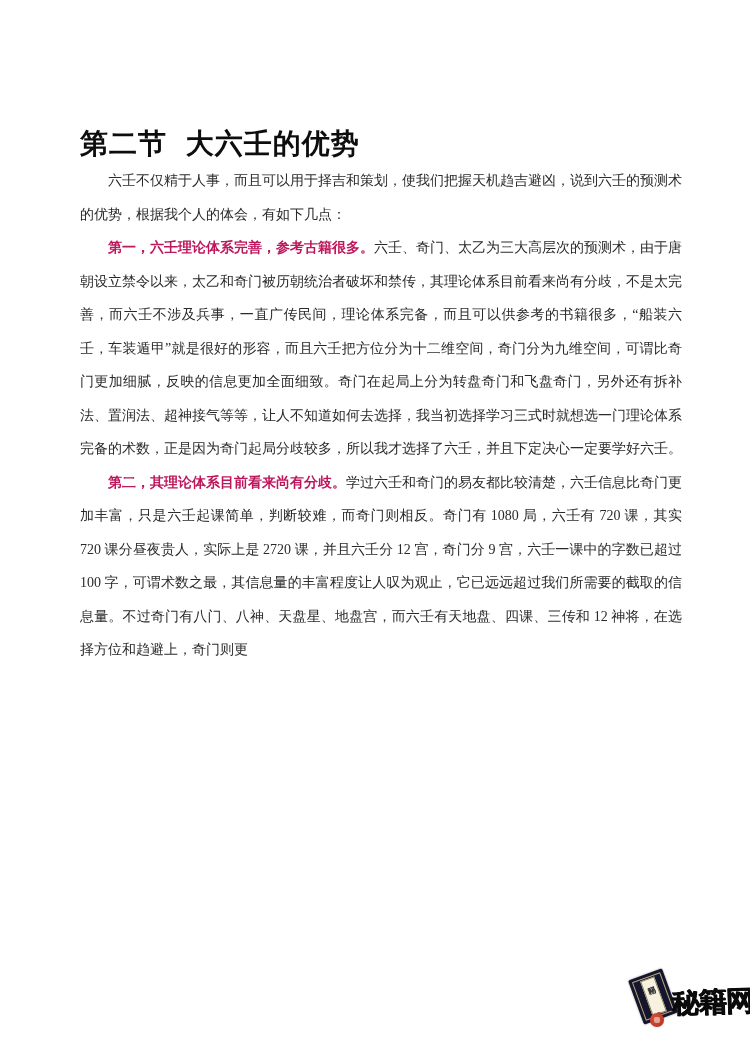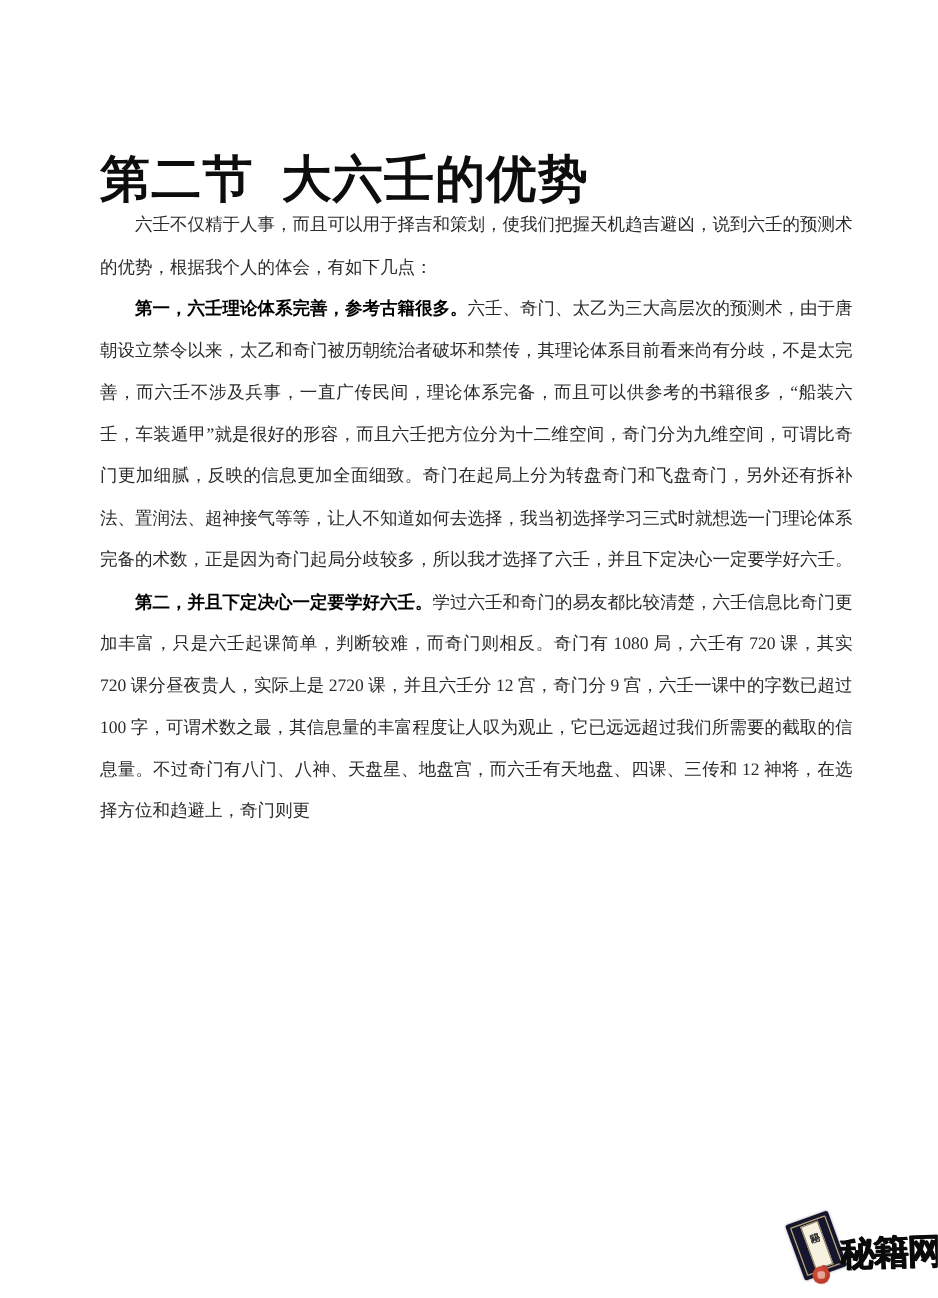--- a/index.html
+++ b/index.html
@@ -22,21 +22,21 @@
     position: absolute;
     left: 80px;
     top: 124px;
     width: 602px;
   }
 
   .section-title {
     margin: 0;
     font-family: "Liberation Sans", sans-serif;
     font-weight: bold;
-    font-size: 40px;
+    font-size: 28px;
     line-height: 40px;
     color: #0d0d0d;
     letter-spacing: 1px;
     word-spacing: 10px;
     white-space: nowrap;
   }
 
   .body-text {
     font-family: "Liberation Serif", serif;
     font-size: 14px;
@@ -46,21 +46,21 @@
     text-justify: inter-ideograph;
   }
 
   .body-text p {
     margin: 0;
     text-indent: 2em;
   }
 
   .para-lead {
     font-weight: bold;
-    color: #000000;
+    color: #be185d;
   }
 
   
   .watermark {
     position: absolute;
     left: 626px;
     top: 966px;
     width: 124px;
     height: 72px;
   }
@@ -158,21 +158,21 @@
   <div class="text-block">
 
     <h1 class="section-title">第二节 大六壬的优势</h1>
 
     <div class="body-text">
 
       <p><span>六壬不仅精于人事，而且可以用于择吉和策划，使我们把握天机趋吉避凶，说到六壬的预测术的优势，根据我个人的体会，有如下几点：</span></p>
 
       <p><span class="para-lead">第一，六壬理论体系完善，参考古籍很多。</span><span>六壬、奇门、太乙为三大高层次的预测术，由于唐朝设立禁令以来，太乙和奇门被历朝统治者破坏和禁传，其理论体系目前看来尚有分歧，不是太完善，而六壬不涉及兵事，一直广传民间，理论体系完备，而且可以供参考的书籍很多，“船装六壬，车装遁甲”就是很好的形容，而且六壬把方位分为十二维空间，奇门分为九维空间，可谓比奇门更加细腻，反映的信息更加全面细致。奇门在起局上分为转盘奇门和飞盘奇门，另外还有拆补法、置润法、超神接气等等，让人不知道如何去选择，我当初选择学习三式时就想选一门理论体系完备的术数，正是因为奇门起局分歧较多，所以我才选择了六壬，并且下定决心一定要学好六壬。</span></p>
 
-      <p><span class="para-lead">第二，并且下定决心一定要学好六壬。</span><span>学过六壬和奇门的易友都比较清楚，六壬信息比奇门更加丰富，只是六壬起课简单，判断较难，而奇门则相反。奇门有 1080 局，六壬有 720 课，其实 720 课分昼夜贵人，实际上是 2720 课，并且六壬分 12 宫，奇门分 9 宫，六壬一课中的字数已超过 100 字，可谓术数之最，其信息量的丰富程度让人叹为观止，它已远远超过我们所需要的截取的信息量。不过奇门有八门、八神、天盘星、地盘宫，而六壬有天地盘、四课、三传和 12 神将，在选择方位和趋避上，奇门则更</span></p>
+      <p><span class="para-lead">第二，其理论体系目前看来尚有分歧。</span><span>学过六壬和奇门的易友都比较清楚，六壬信息比奇门更加丰富，只是六壬起课简单，判断较难，而奇门则相反。奇门有 1080 局，六壬有 720 课，其实 720 课分昼夜贵人，实际上是 2720 课，并且六壬分 12 宫，奇门分 9 宫，六壬一课中的字数已超过 100 字，可谓术数之最，其信息量的丰富程度让人叹为观止，它已远远超过我们所需要的截取的信息量。不过奇门有八门、八神、天盘星、地盘宫，而六壬有天地盘、四课、三传和 12 神将，在选择方位和趋避上，奇门则更</span></p>
 
     </div>
   </div>
 
   <div class="watermark">
 
     <div class="wm-book">
       <div class="wm-book-frame"></div>
       <div class="wm-book-label">
         <span class="wm-book-label-text">秘籍网</span>

